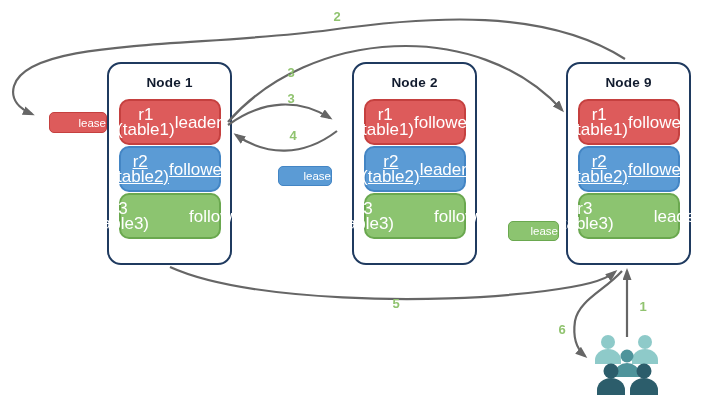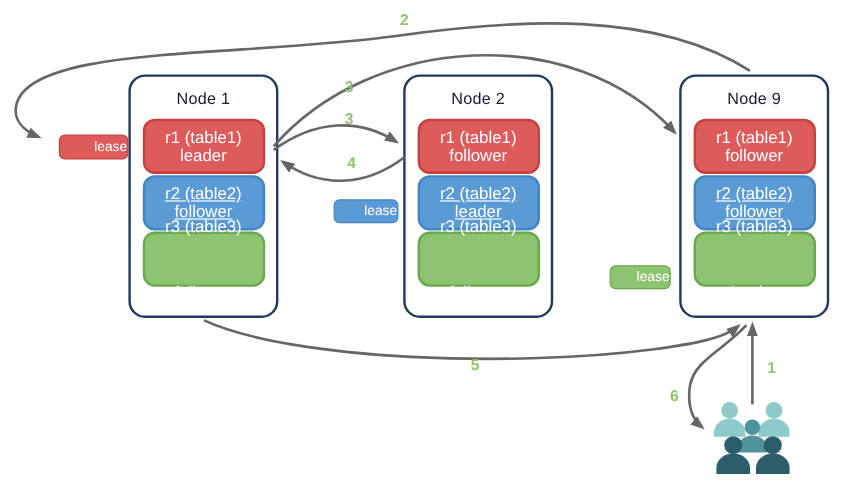--- a/index.html
+++ b/index.html
@@ -11,27 +11,27 @@
   
   .node{
     position:absolute;width:121px;height:199px;
     background:var(--node_bg,#fff);
     border:2px solid var(--node_border,#1f3a5f);
     border-radius:14px;
     display:flex;flex-direction:column;align-items:center;
     padding-top:0;
   }
   .node-title{
-    margin:11px 0 9px 0;font-size:13.5px;font-weight:normal;
+    margin:11px 0 9px 0;font-size:13.5px;font-weight:bold;
     color:var(--title_text,#111b2e);letter-spacing:.2px;
   }
   .replica{
     width:98px;height:42px;border-radius:10px;margin-bottom:1px;
-    display:flex;flex-direction:column;justify-content:center;align-items:center;
-    color:var(--label_text,#fff);font-size:14px;line-height:15px;text-align:center;
+    display:flex;flex-direction:row;justify-content:center;align-items:center;
+    color:var(--label_text,#fff);font-size:17px;line-height:15px;text-align:center;
     border:2px solid transparent;
   }
   .replica.red{background:var(--red_fill,#dd5b5b);border-color:var(--red_border,#c5403f);}
   .replica.blue{background:var(--blue_fill,#5b9bd5);border-color:var(--blue_border,#4385c4);text-decoration:underline;}
   .replica.green{background:var(--green_fill,#8cc470);border-color:var(--green_border,#6aa84f);gap:40px;}
   
   .lease{
     position:absolute;border-radius:5px;
     display:flex;justify-content:flex-end;align-items:center;
     color:var(--label_text,#fff);font-size:11.5px;
@@ -66,21 +66,21 @@
     <div class="replica blue">
       <div>r2 (table2)</div>
       <div>follower</div>
     </div>
     <div class="replica green">
       <div>r3 (table3)</div>
       <div>follower</div>
     </div>
   </div>
 
-  <div class="node" style="left:336px;top:62px;">
+  <div class="node" style="left:352px;top:62px;">
     <div class="node-title">Node 2</div>
     <div class="replica red">
       <div>r1 (table1)</div>
       <div>follower</div>
     </div>
     <div class="replica blue">
       <div>r2 (table2)</div>
       <div>leader</div>
     </div>
     <div class="replica green">

